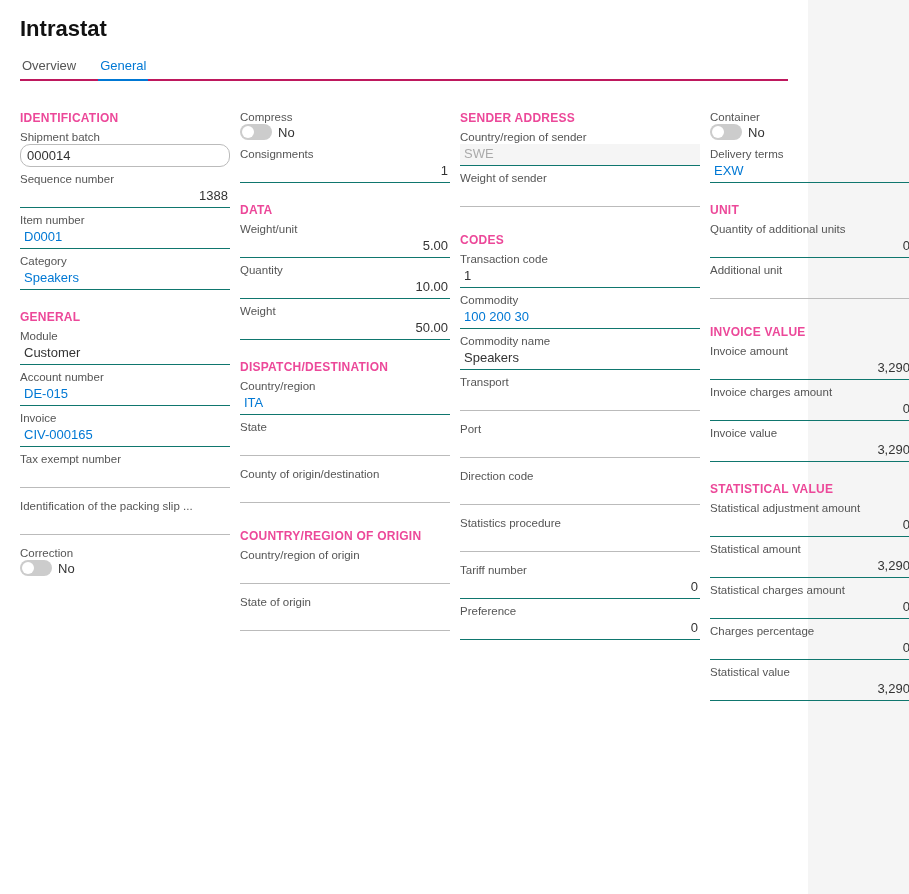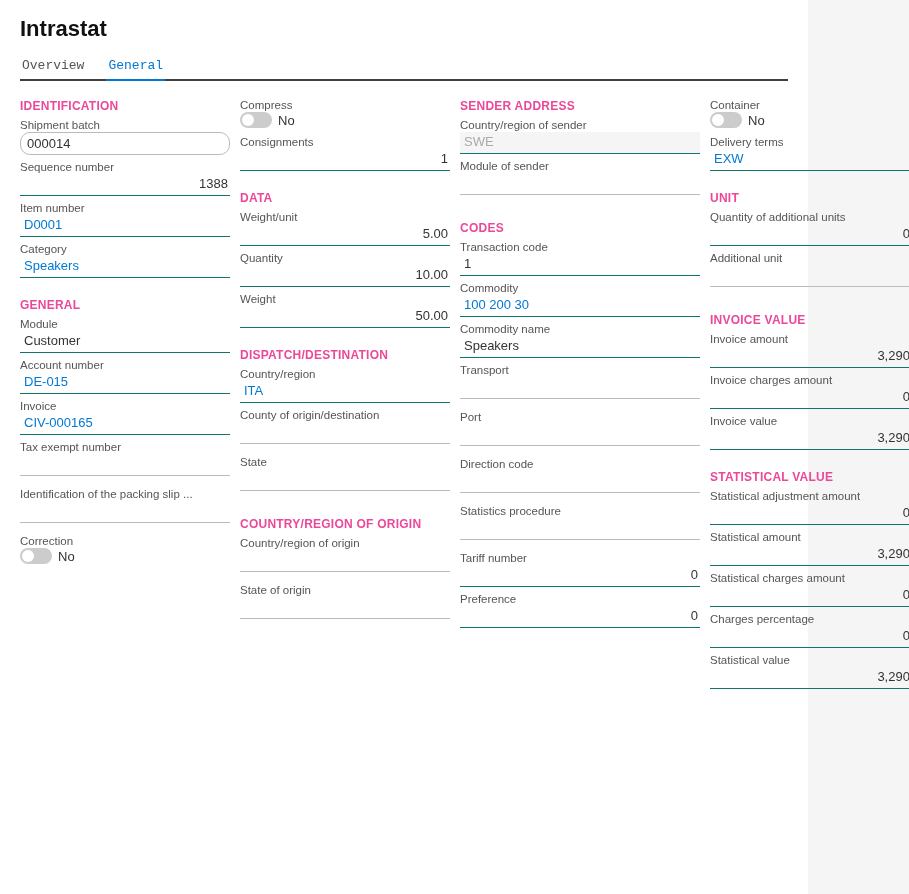--- a/index.html
+++ b/index.html
@@ -17,23 +17,22 @@
     }
     h1 {
       font-size: 22px;
       font-weight: 600;
       color: #111;
       margin-bottom: 10px;
     }
     .tabs {
       display: flex;
       gap: 20px;
-      border-bottom: 2px solid #404040;
-      margin-bottom: 4px;
-      font-family: Liberation Mono, monospace;
+      border-bottom: 2px solid #be185d;
+      margin-bottom: 16px;
     }
     .tab {
       padding: 6px 2px;
       font-size: 13px;
       cursor: pointer;
       color: #555;
       border-bottom: 2px solid transparent;
       margin-bottom: -2px;
     }
     .tab.active {
@@ -237,26 +236,26 @@
       </div>
 
       <div class="section-title">DISPATCH/DESTINATION</div>
 
       <div class="field">
         <span class="field-label">Country/region</span>
         <div class="field-value blue">ITA</div>
       </div>
 
       <div class="field">
+        <span class="field-label">State</span>
+        <div class="field-empty"></div>
+      </div>
+
+      <div class="field">
         <span class="field-label">County of origin/destination</span>
-        <div class="field-empty"></div>
-      </div>
-
-      <div class="field">
-        <span class="field-label">State</span>
         <div class="field-empty"></div>
       </div>
 
       <div class="section-title">COUNTRY/REGION OF ORIGIN</div>
 
       <div class="field">
         <span class="field-label">Country/region of origin</span>
         <div class="field-empty"></div>
       </div>
 
@@ -268,21 +267,21 @@
 
     <div class="column">
       <div class="section-title">SENDER ADDRESS</div>
 
       <div class="field">
         <span class="field-label">Country/region of sender</span>
         <div class="field-value grayed">SWE</div>
       </div>
 
       <div class="field">
-        <span class="field-label">Module of sender</span>
+        <span class="field-label">Weight of sender</span>
         <div class="field-empty"></div>
       </div>
 
       <div class="section-title">CODES</div>
 
       <div class="field">
         <span class="field-label">Transaction code</span>
         <div class="field-value">1</div>
       </div>
 

